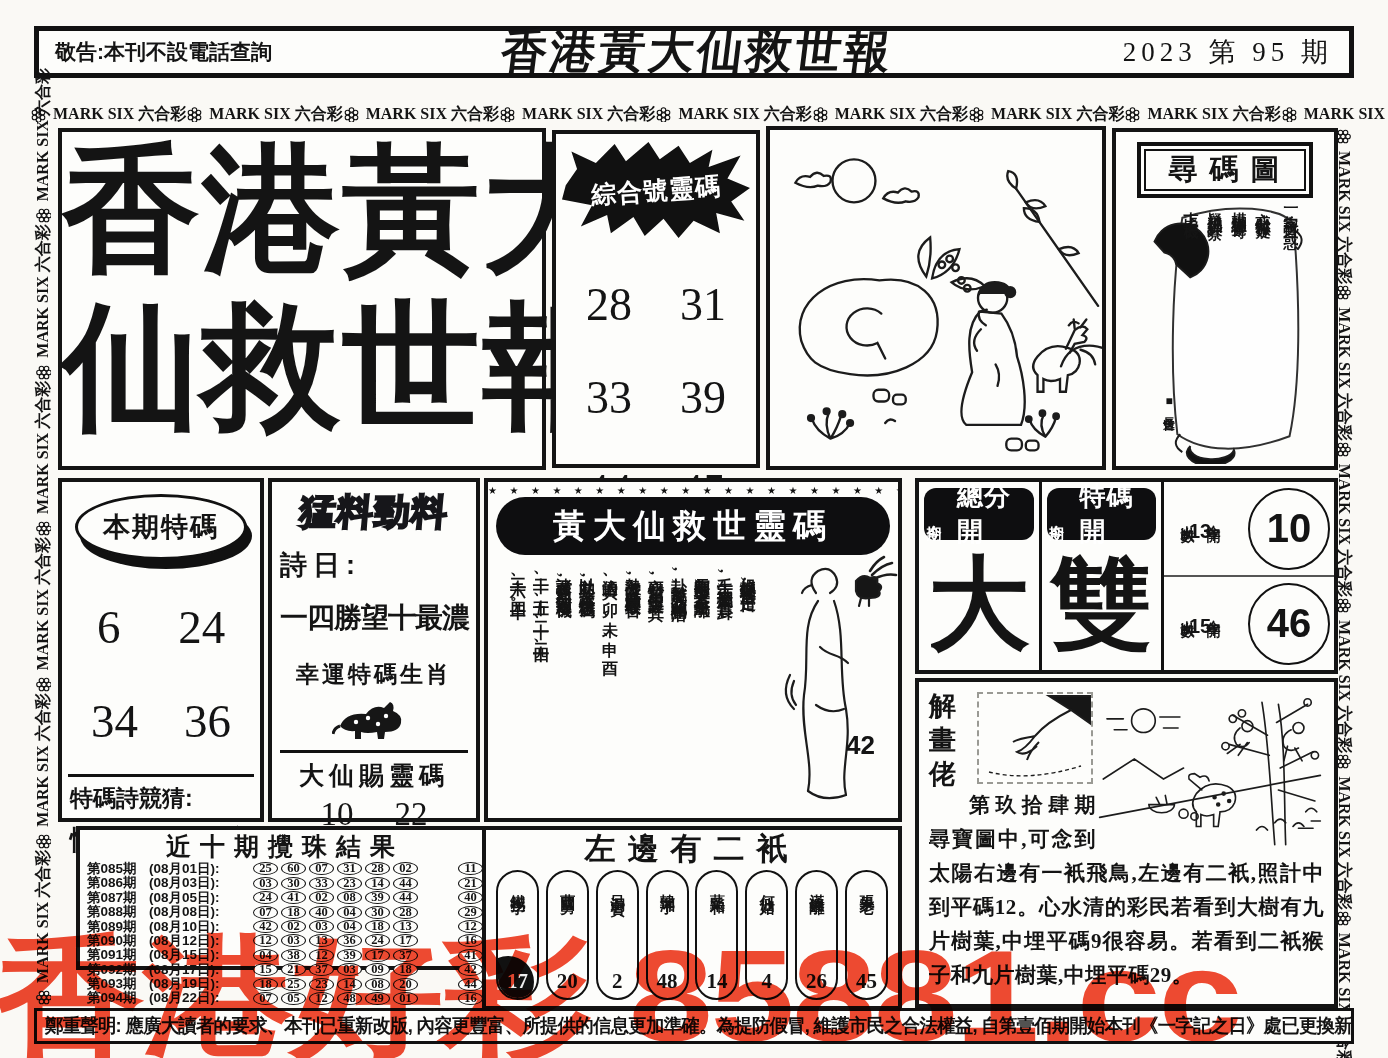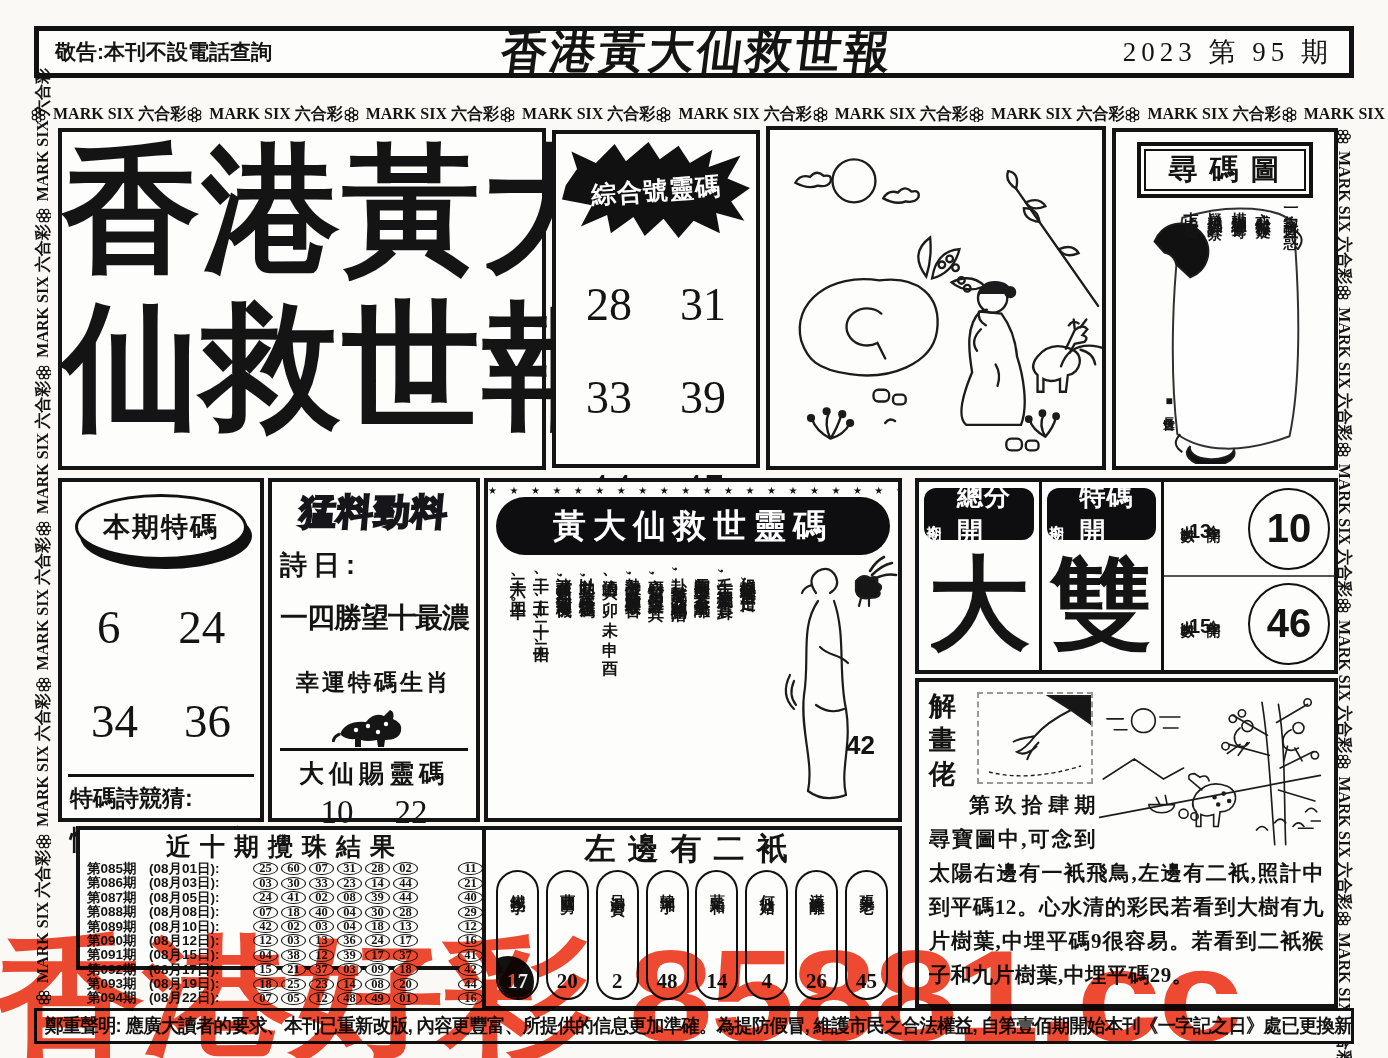--- a/index.html
+++ b/index.html
@@ -76,23 +76,23 @@
   .quiz-label { font-size:23px; }
   .quiz-line { font-size:27px; letter-spacing:-1px; margin-top:8px; white-space:nowrap; }
 
   
   #tips { left:268px; top:478px; width:212px; height:344px; padding:6px 8px;
     font-family:"Liberation Sans", sans-serif; }
   .tips-title { text-align:center; font-size:36px; font-weight:bold; letter-spacing:1px;
     color:#f2f1ec; -webkit-text-stroke:2.2px #16161a; transform:skewX(-5deg); }
   .poem-label { font-size:27px; font-weight:bold; margin-top:10px; letter-spacing:6px; }
   .poem-line { font-size:28px; font-weight:bold; margin-top:16px; letter-spacing:-1px; white-space:nowrap; }
-  .zodiac-label { font-size:23px; font-weight:bold; text-align:center; margin-top:30px; letter-spacing:3px; }
+  .zodiac-label { font-size:23px; font-weight:bold; text-align:center; margin-top:22px; letter-spacing:3px; }
   .tiger { display:block; margin:6px auto 0; }
-  .gift { border-top:3px solid #111; margin-top:0; padding-top:6px; }
+  .gift { border-top:3px solid #111; margin-top:10px; padding-top:6px; }
   .gift-label { text-align:center; font-size:25px; font-weight:bold; letter-spacing:5px; }
   .gift-nums { display:flex; justify-content:space-around; padding:4px 20px 0;
     font-family:"Liberation Serif", serif; font-size:33px; }
 
   
   #lingma { left:484px; top:478px; width:418px; height:344px; }
   .stars { text-align:center; font-size:10px; letter-spacing:5px; margin-top:3px; color:#111; overflow:hidden; white-space:nowrap; }
   .lm-bar { margin:1px 8px 0; height:58px; background:#0e0e10; border-radius:32px;
     display:flex; align-items:center; justify-content:center; color:#fff;
     font-family:"Liberation Sans", sans-serif; font-weight:bold; font-size:33px; letter-spacing:7px; }

